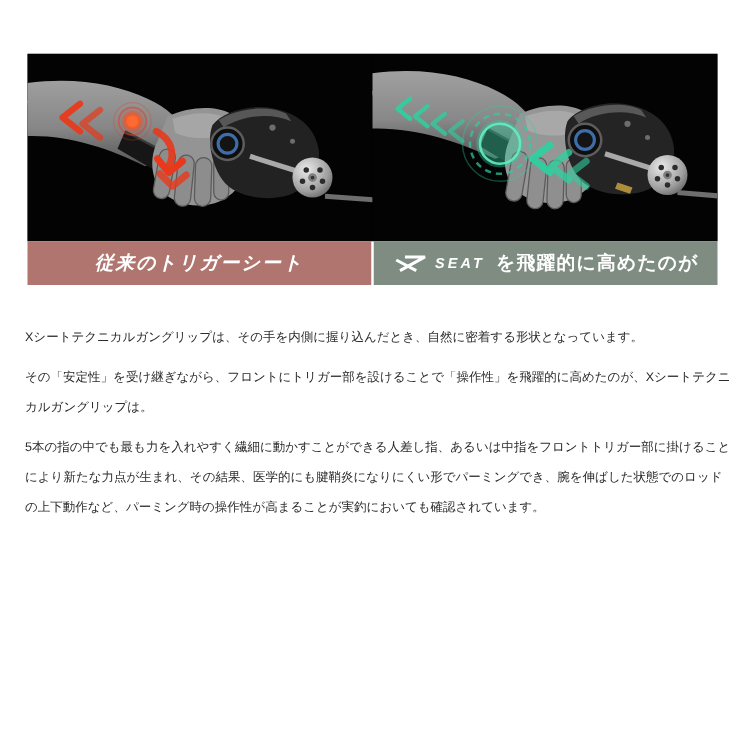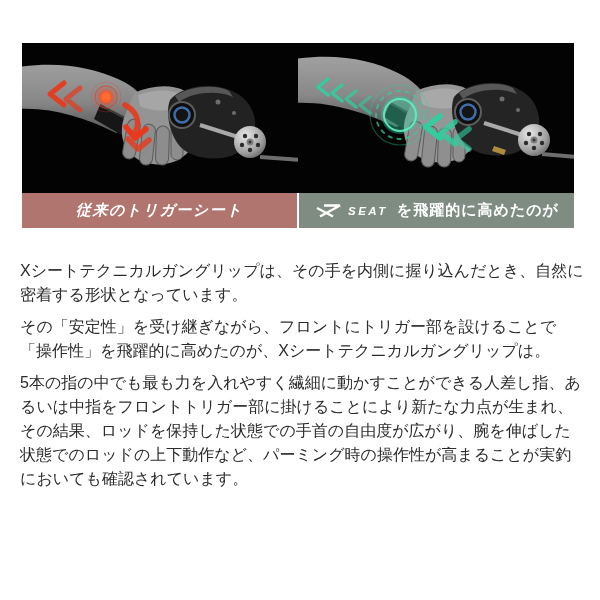--- a/index.html
+++ b/index.html
@@ -19,21 +19,21 @@
 
   .hero-captions{display:flex;gap:2px;width:552px;height:35px;}
   .cap{flex:1;display:flex;align-items:center;justify-content:center;
        color:#fff;font-weight:bold;font-size:15px;letter-spacing:1.5px;}
   .cap-left{background:var(--bar-left);font-style:italic;}
   .cap-right{background:var(--bar-right);letter-spacing:1px;}
   .xlogo-wrap{display:flex;align-items:center;margin-right:9px;}
   .xlogo{display:block;width:30px;height:16px;margin-right:4px;}
   .seat{font-style:italic;font-weight:700;font-size:11.5px;letter-spacing:2.5px;}
 
-  .content{margin:31px 14px 0 20px;font-size:16px;line-height:24px;
+  .content{margin:31px 14px 0 20px;font-size:10px;line-height:24px;
            color:var(--text-color);text-align:left;}
   .content p{margin:0 0 8px 0;}
 </style>
 </head>
 <body>
 
 <div class="hero">
   <div class="hero-images">
 
     <svg viewBox="0 0 276 150" preserveAspectRatio="none" xmlns="http://www.w3.org/2000/svg">
@@ -183,14 +183,14 @@
         <span class="seat">SEAT</span>
       </span>
       <span>を飛躍的に高めたのが</span>
     </div>
   </div>
 </div>
 
 <div class="content">
   <p>Xシートテクニカルガングリップは、その手を内側に握り込んだとき、自然に密着する形状となっています。</p>
   <p>その「安定性」を受け継ぎながら、フロントにトリガー部を設けることで「操作性」を飛躍的に高めたのが、Xシートテクニカルガングリップは。</p>
-  <p>5本の指の中でも最も力を入れやすく繊細に動かすことができる人差し指、あるいは中指をフロントトリガー部に掛けることにより新たな力点が生まれ、その結果、ロッドを保持した状態での手首の自由度が広がり、腕を伸ばした状態でのロッドの上下動作など、パーミング時の操作性が高まることが実釣においても確認されています。</p>
+  <p>5本の指の中でも最も力を入れやすく繊細に動かすことができる人差し指、あるいは中指をフロントトリガー部に掛けることにより新たな力点が生まれ、その結果、医学的にも腱鞘炎になりにくい形でパーミングでき、腕を伸ばした状態でのロッドの上下動作など、パーミング時の操作性が高まることが実釣においても確認されています。</p>
 </div>
 
 </body></html>

